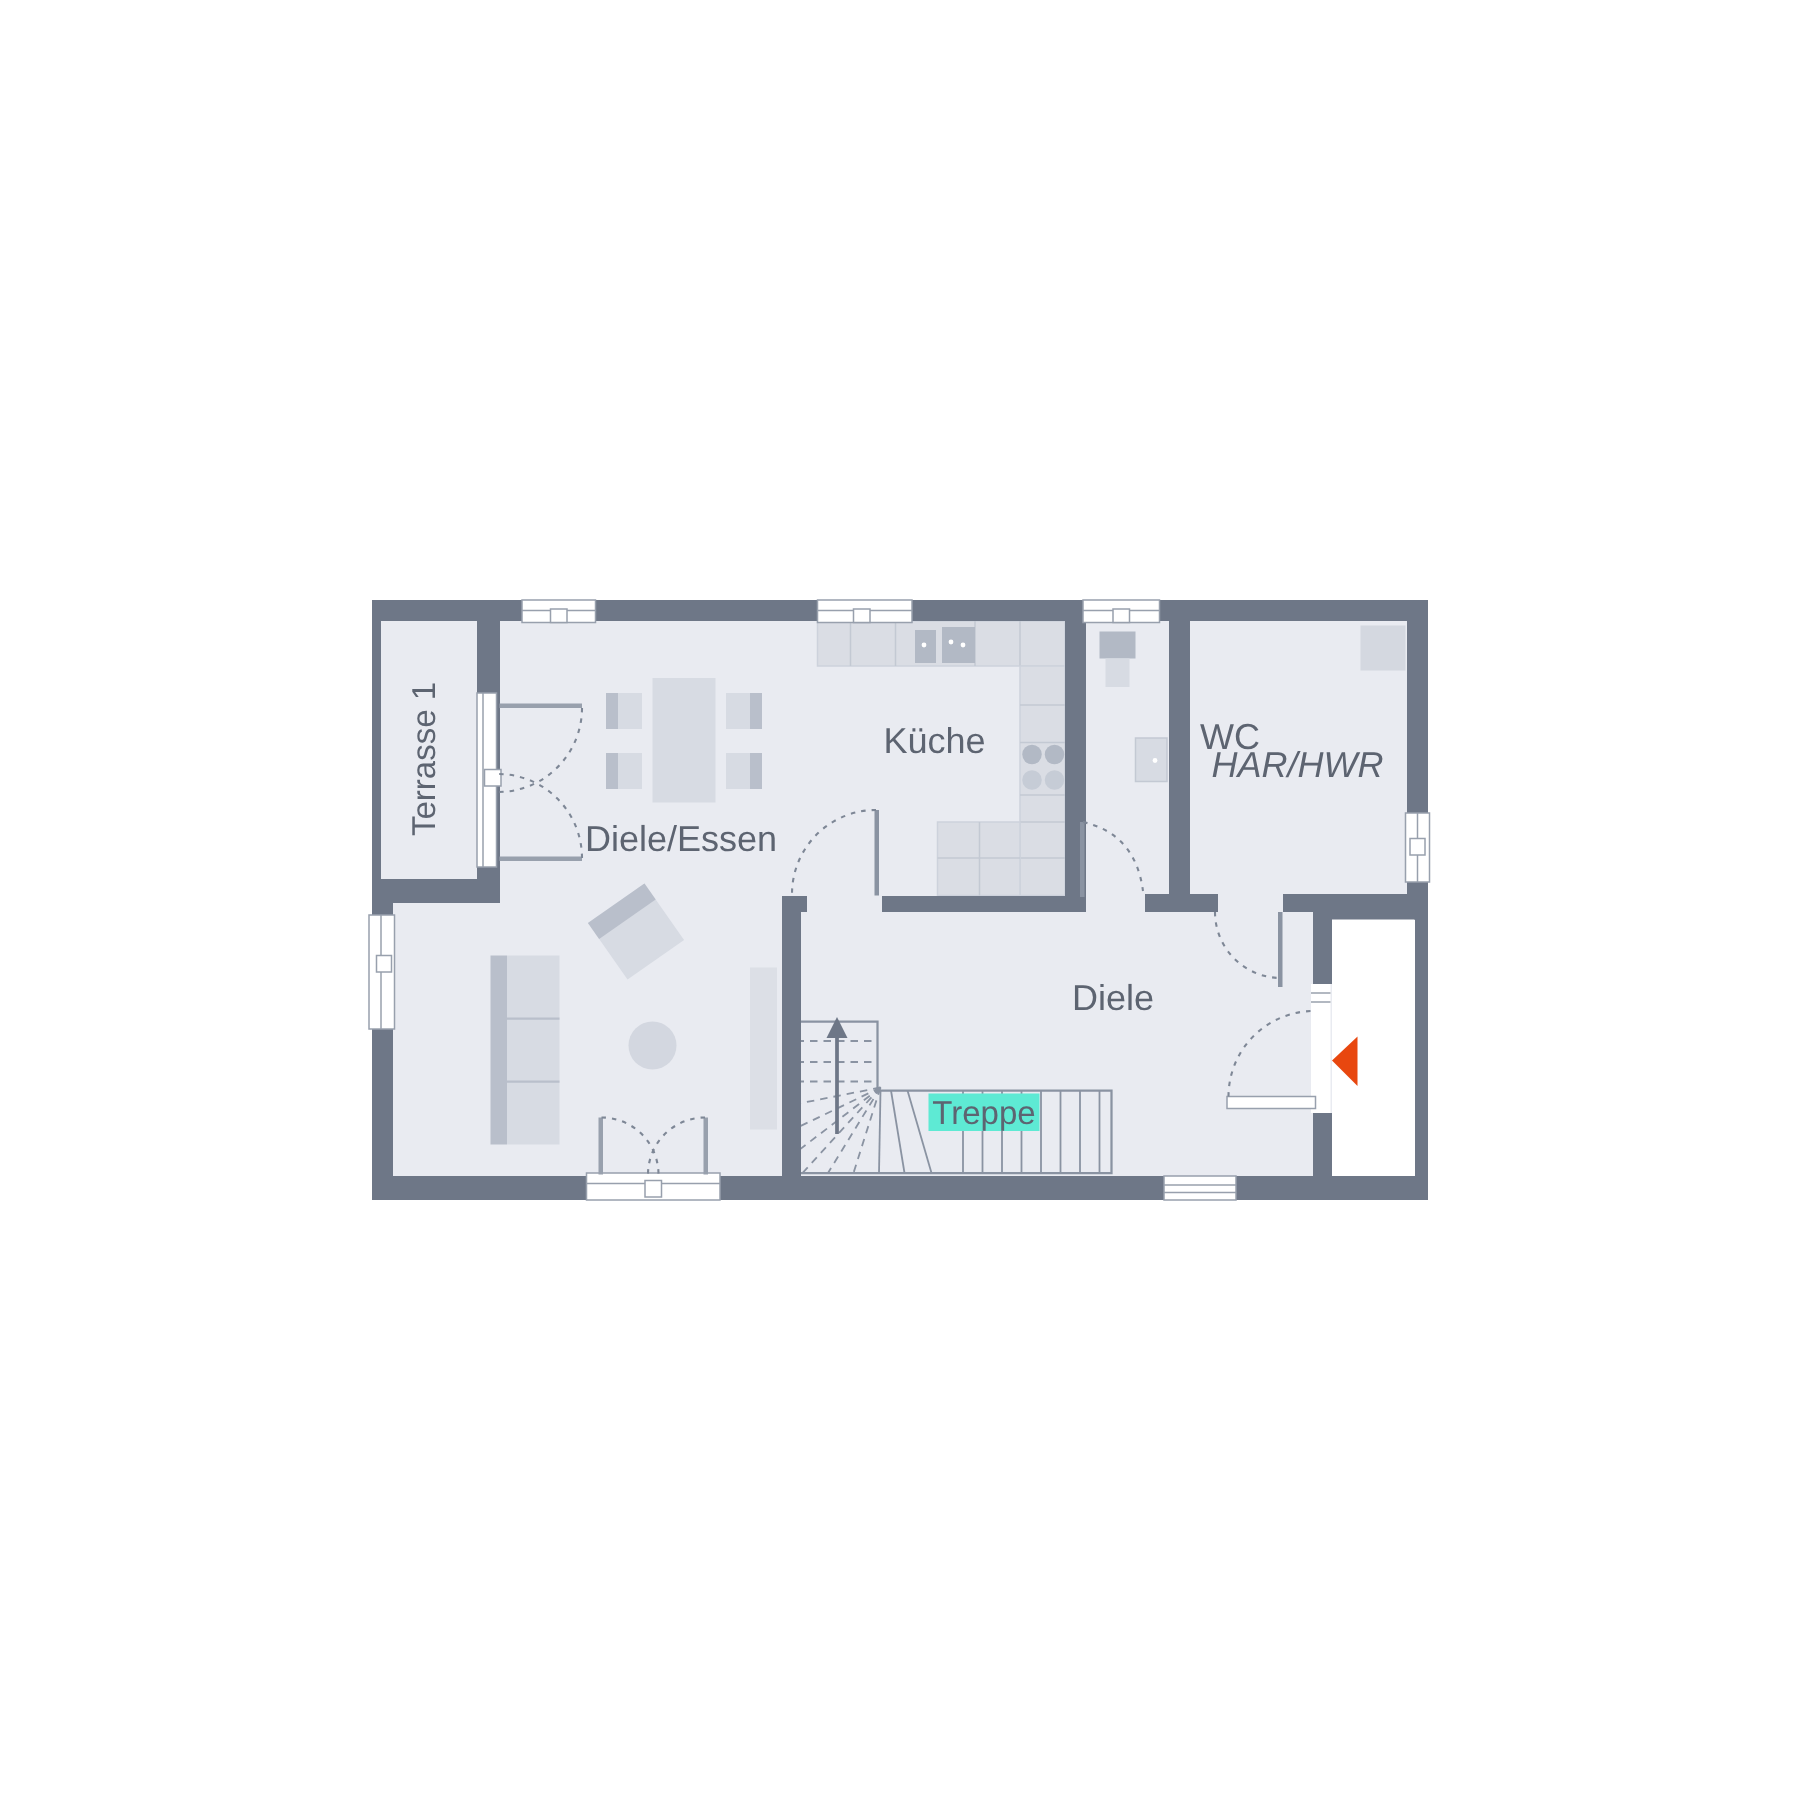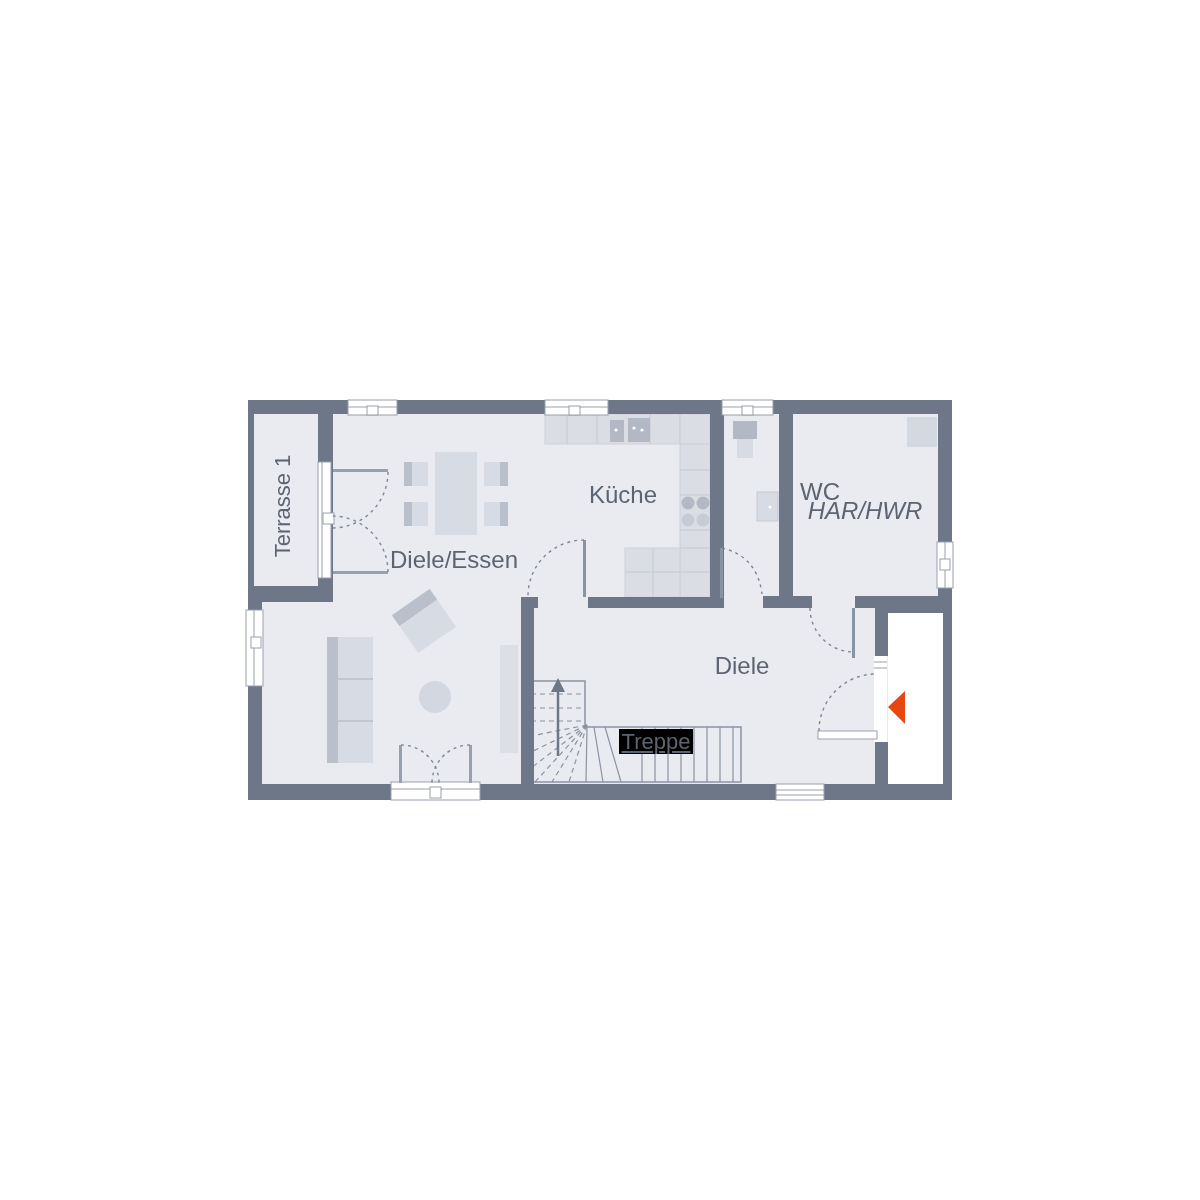--- a/index.html
+++ b/index.html
@@ -11,21 +11,21 @@
   .lbl-24{font-size:24px;}
   .lbl-22{font-size:22px;}
   #label-terrace{left:213px;top:494px;width:140px;height:24px;line-height:24px;
                  transform:rotate(-90deg);}
   #label-living{left:354px;top:546px;width:200px;}
   #label-kitchen{left:523px;top:481px;width:200px;}
   #label-wc{left:640px;top:478px;width:200px;text-align:right;}
   #label-utility{left:765px;top:497px;width:200px;font-style:italic;}
   #label-hall{left:642px;top:652px;width:200px;}
   #label-stairs{left:556px;top:729px;width:200px;}
-  #label-stairs span{background:#000000;padding:0 3px;text-decoration:underline;}
+  #label-stairs span{background:#5eead4;padding:0 3px;}
 </style>
 </head>
 <body>
 
 <div id="canvas">
 
 <svg id="plan-svg" width="1200" height="1200" viewBox="0 0 1200 1200" xmlns="http://www.w3.org/2000/svg">
 
   <g>
     <rect x="262" y="414" width="676" height="372" fill="#e9ebf1"></rect>

